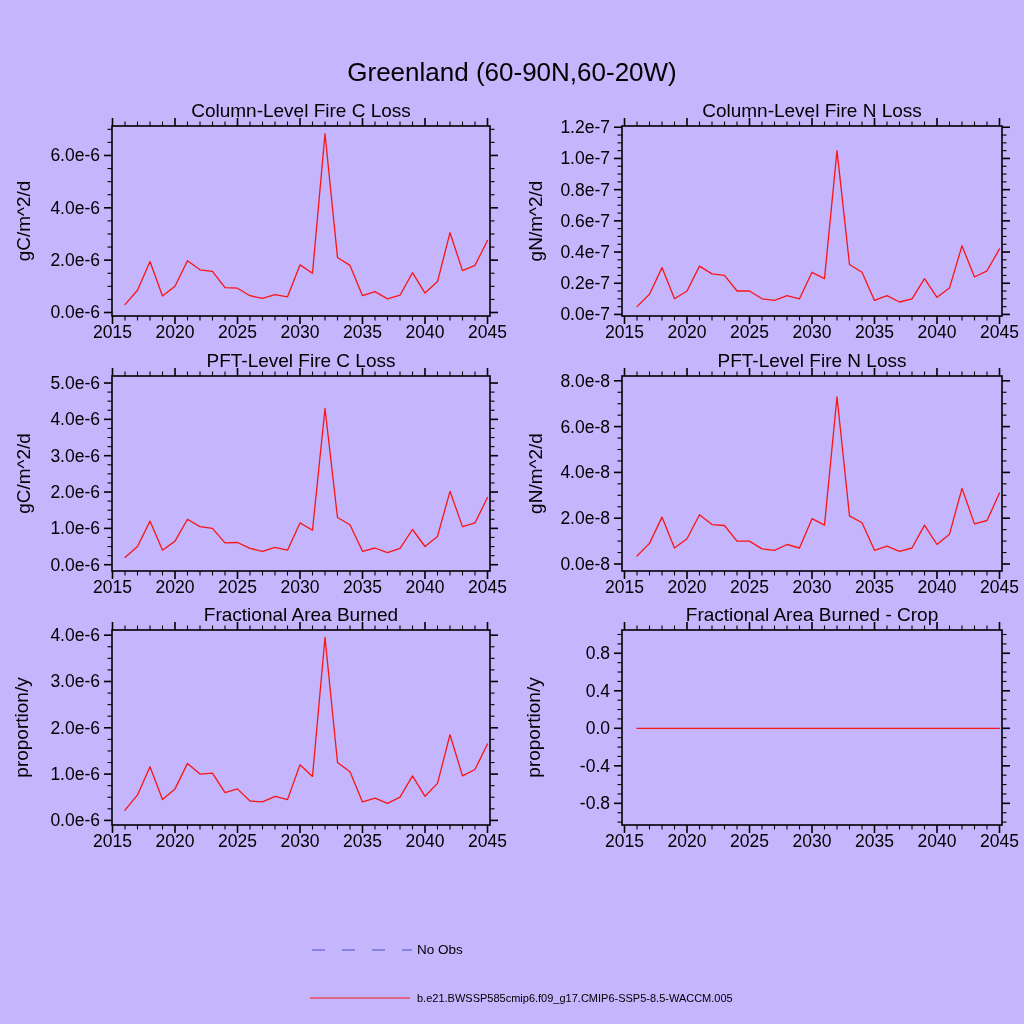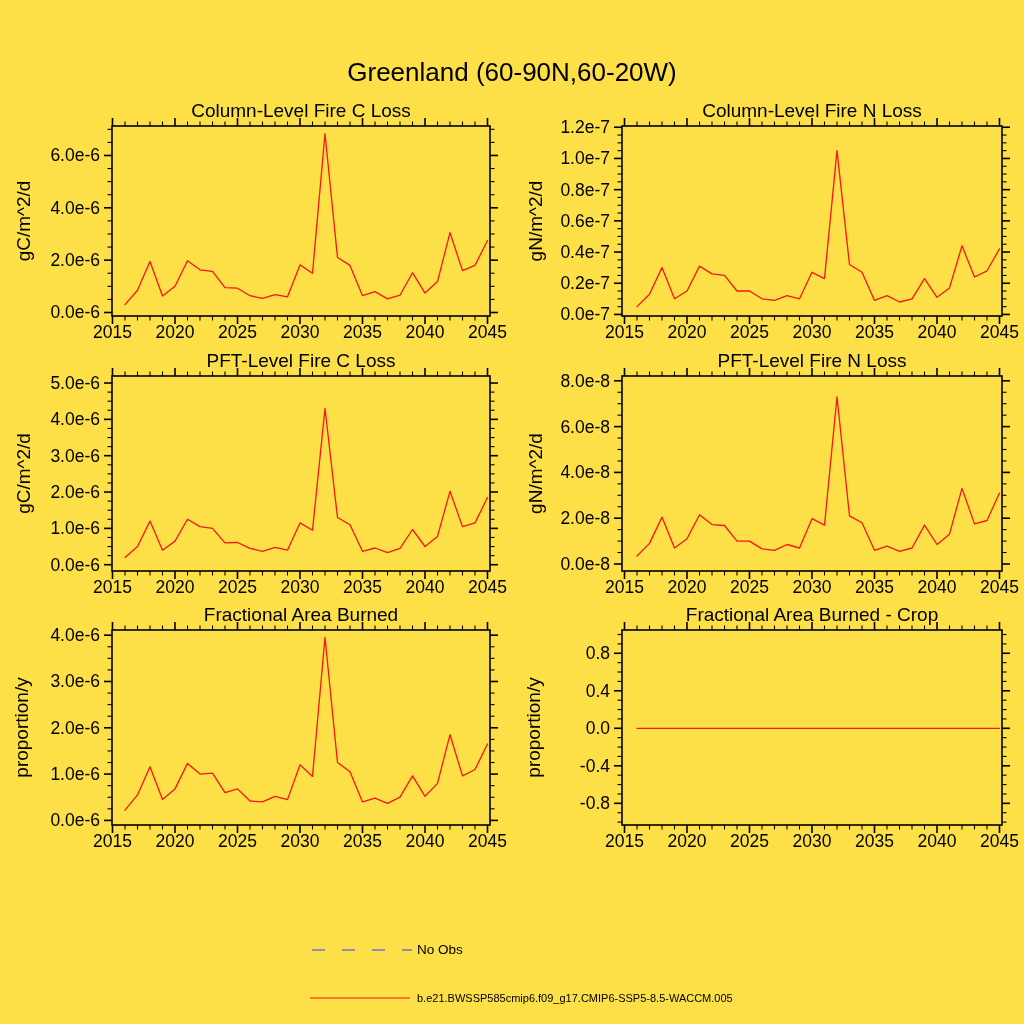--- a/index.html
+++ b/index.html
@@ -1,16 +1,16 @@
 <!DOCTYPE html>
 <html><head>
 <meta charset="utf-8">
 <style>
   html,body{margin:0;padding:0;background:#ffffff;}
-  #figure-wrap{position:relative;width:1024px;height:1024px;background:#fde047;overflow:hidden;}
+  #figure-wrap{position:relative;width:1024px;height:1024px;background:#c4b5fd;overflow:hidden;}
   svg text{font-family:"Liberation Sans","DejaVu Sans",sans-serif;fill:#000000;}
   .panel-title{font-size:19px;}
   .tick-label{font-size:17.5px;}
   .axis-label{font-size:19px;}
   .main-title{font-size:26px;}
   .legend-label-sm{font-size:13.5px;}
   .legend-label-xs{font-size:11px;}
 </style>
 </head>
 <body>

